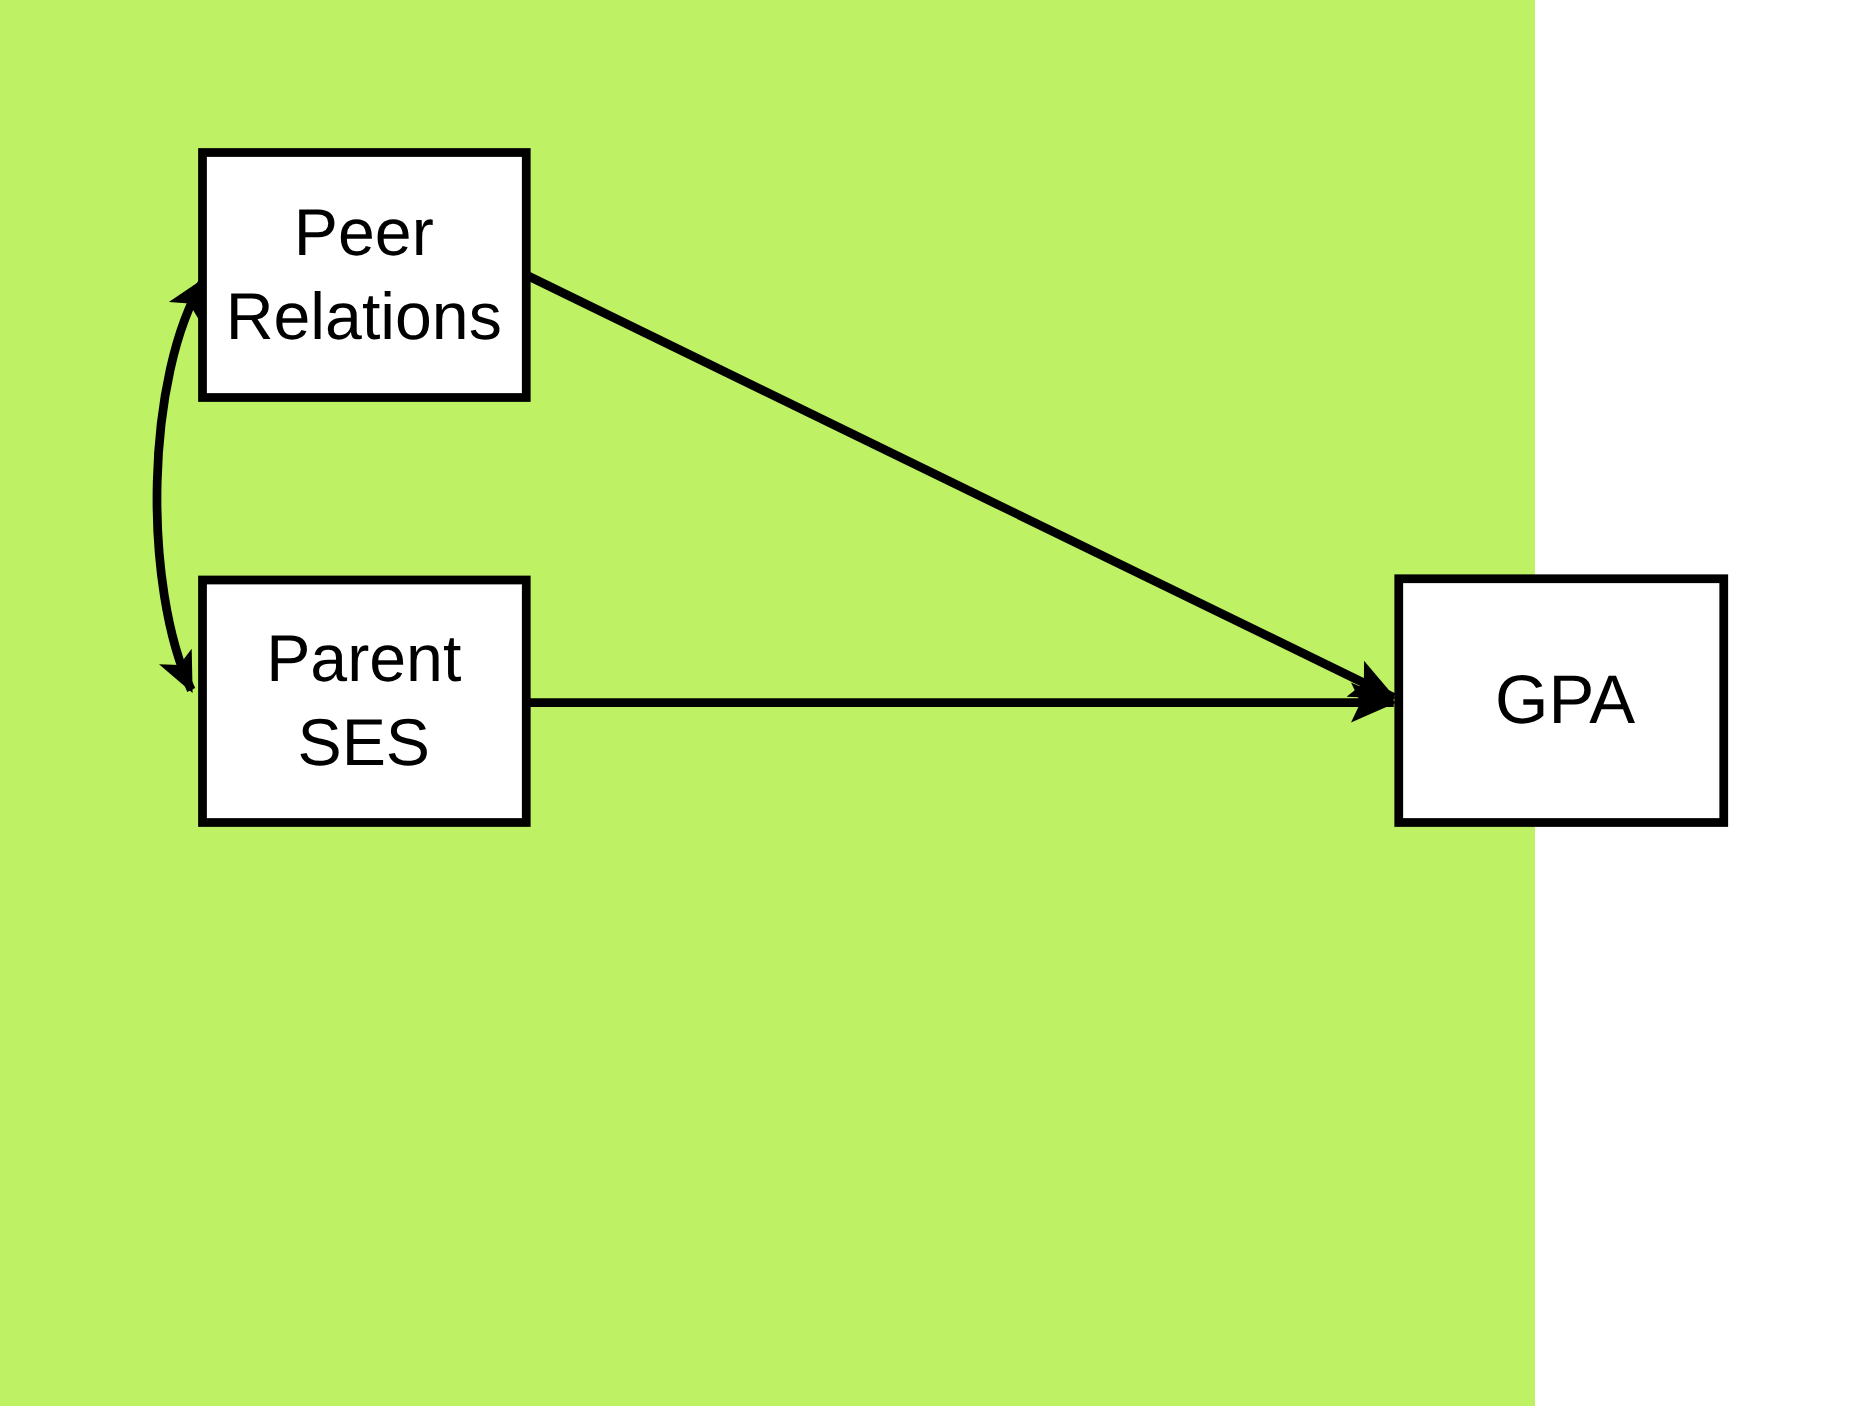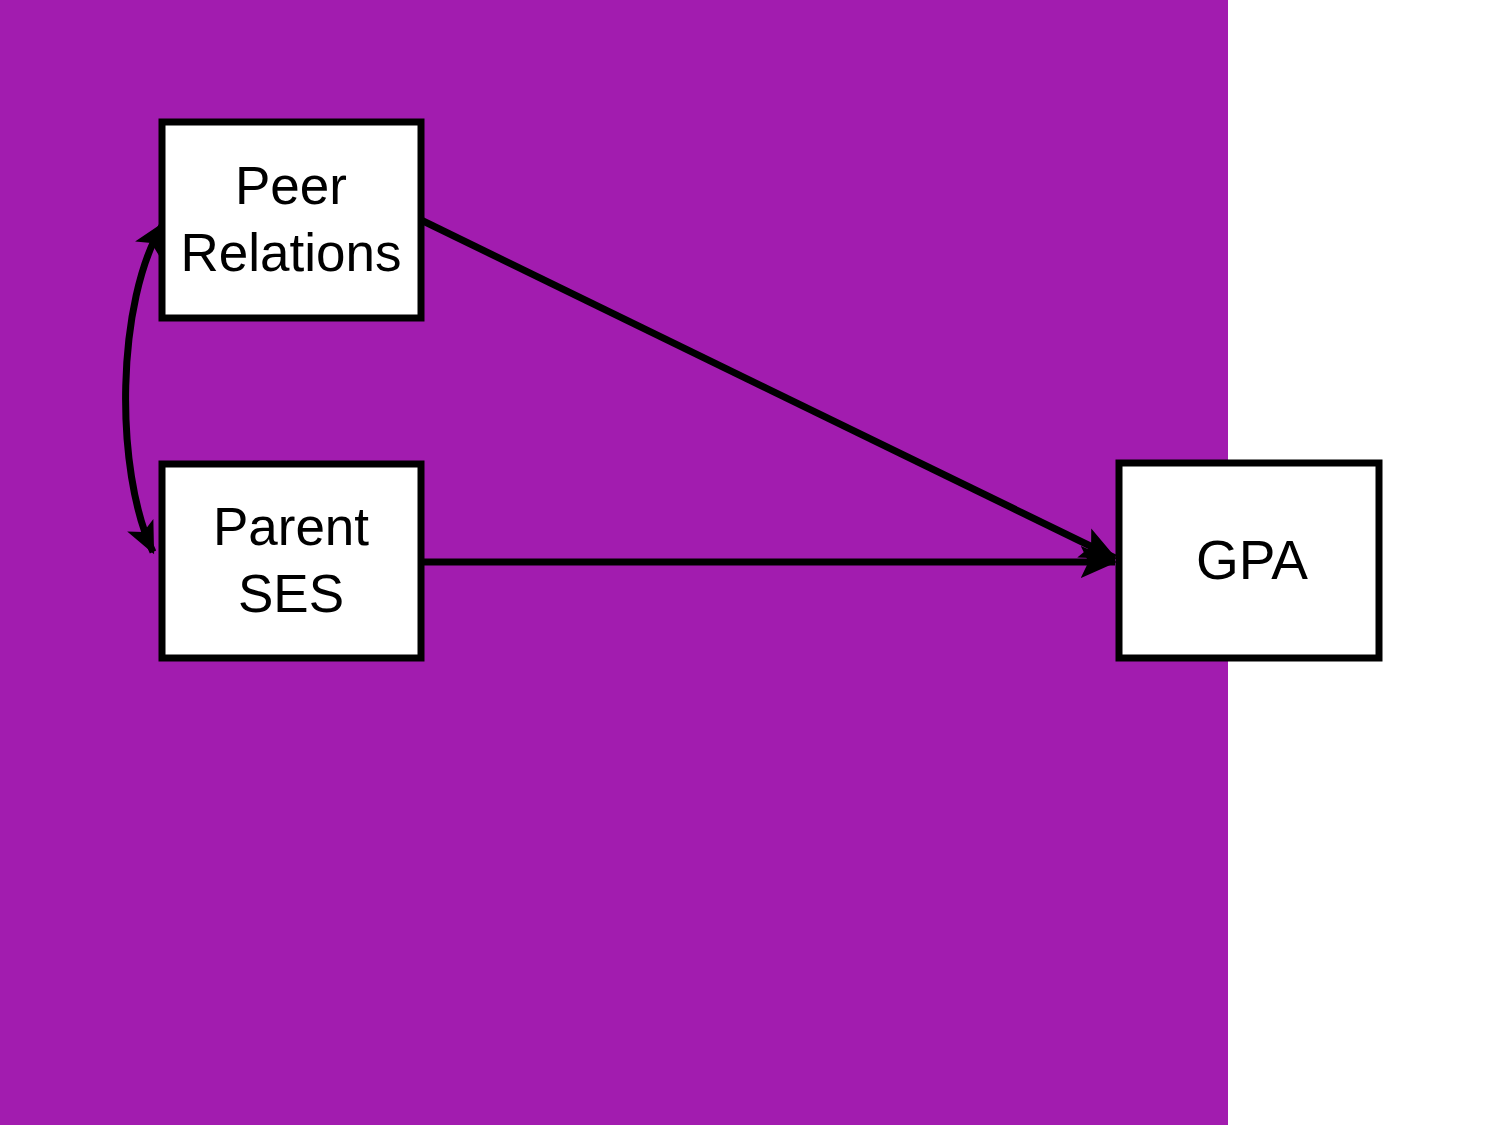--- a/index.html
+++ b/index.html
@@ -11,21 +11,21 @@
   body {
     width: 1500px;
     height: 1125px;
     font-family: "Liberation Sans", sans-serif;
     overflow: hidden;
   }
   #diagram-root {
     position: relative;
     width: 1228px;
     height: 1125px;
-    background: #a21caf;
+    background: #bef264;
   }
   #diagram-svg {
     position: absolute;
     top: 0;
     left: 0;
     width: 1500px;
     height: 1125px;
     display: block;
   }
   .node-box {

